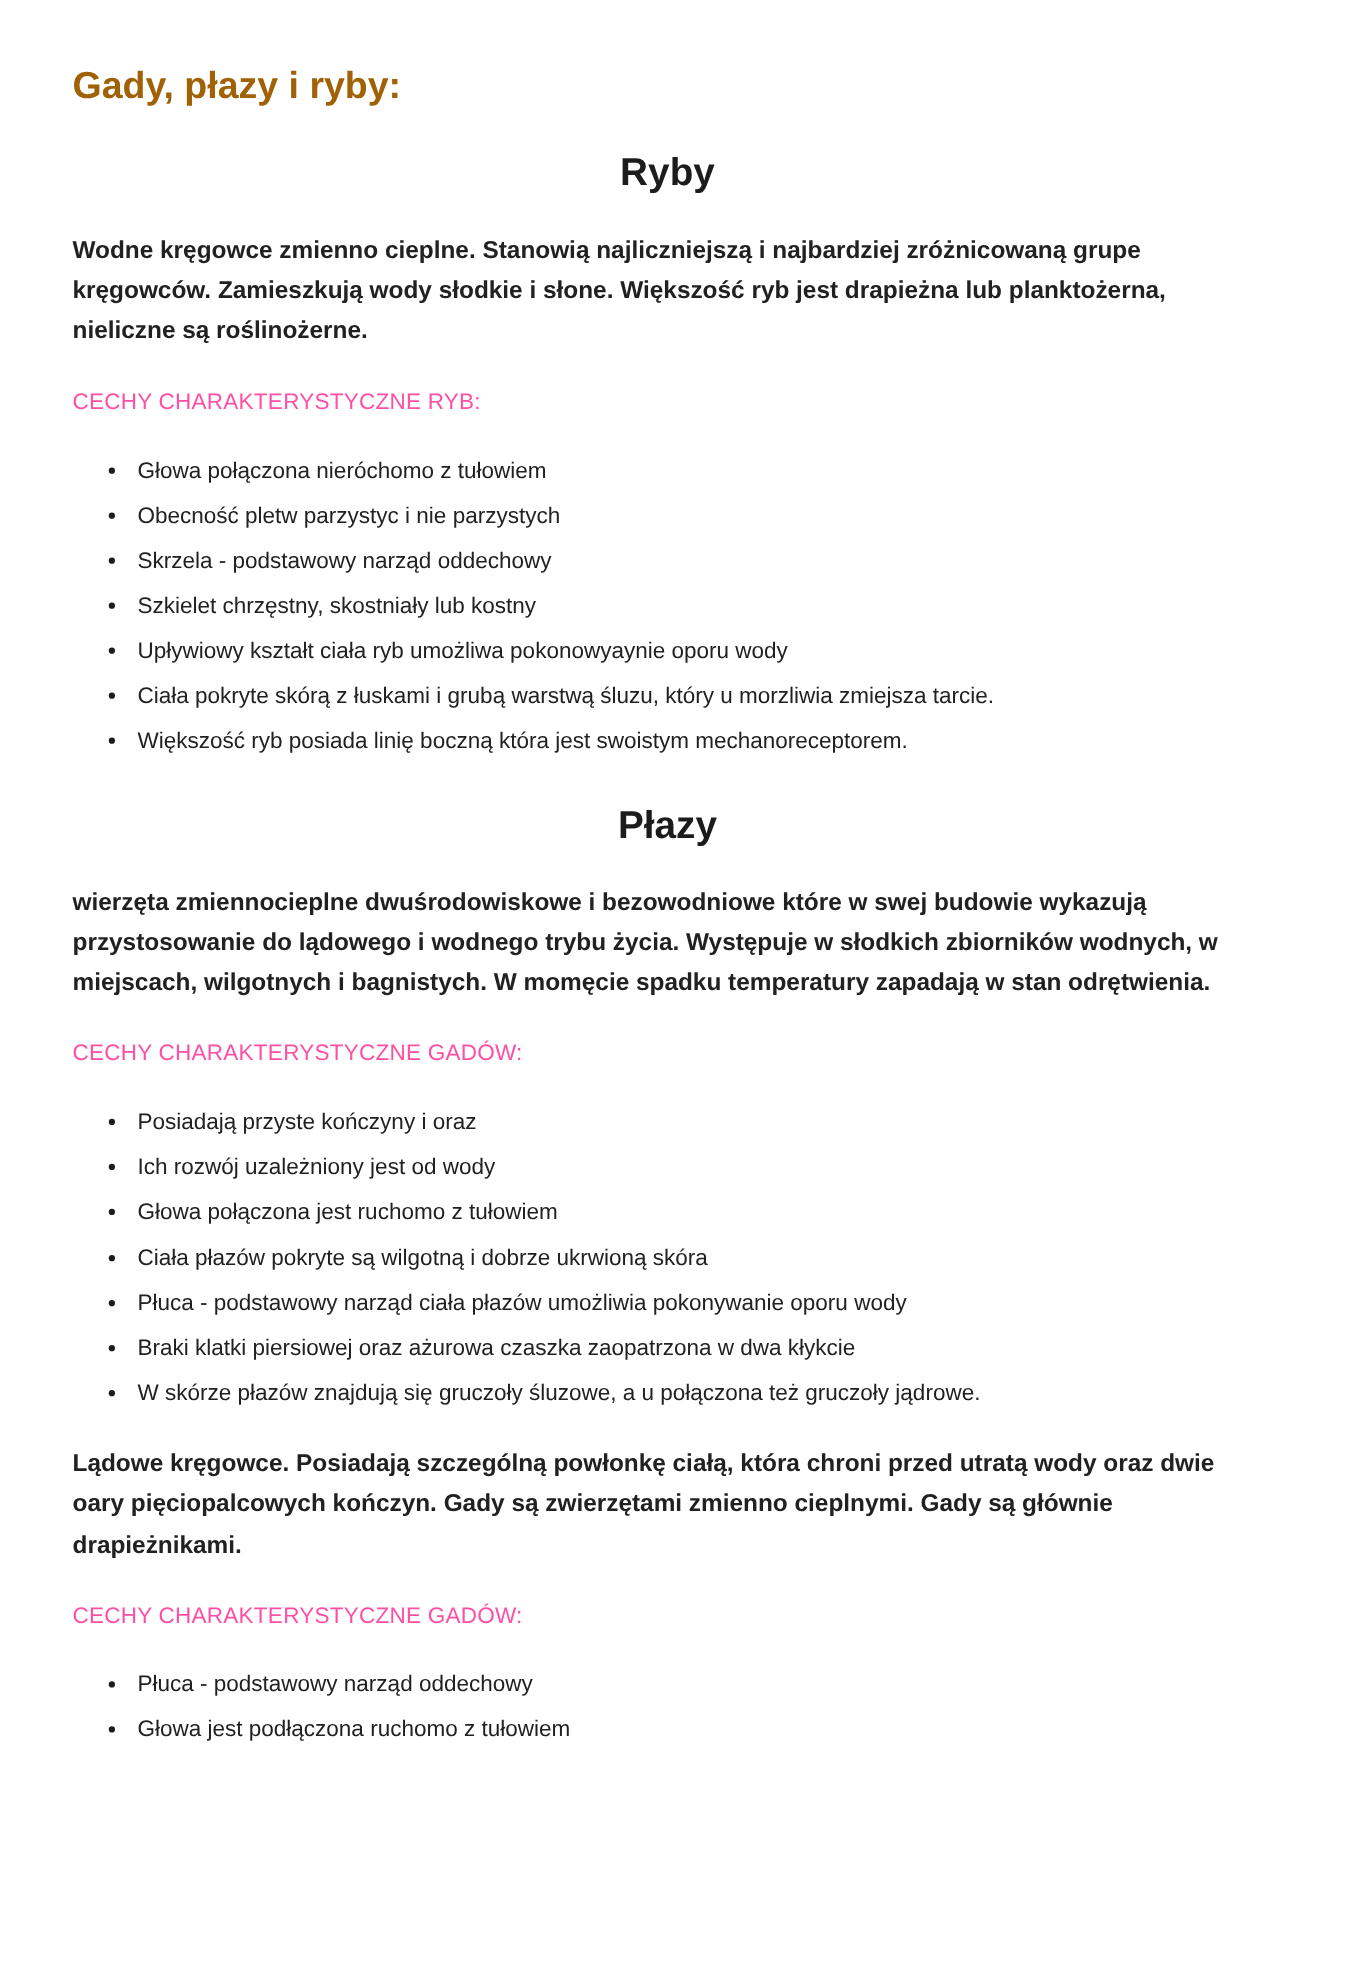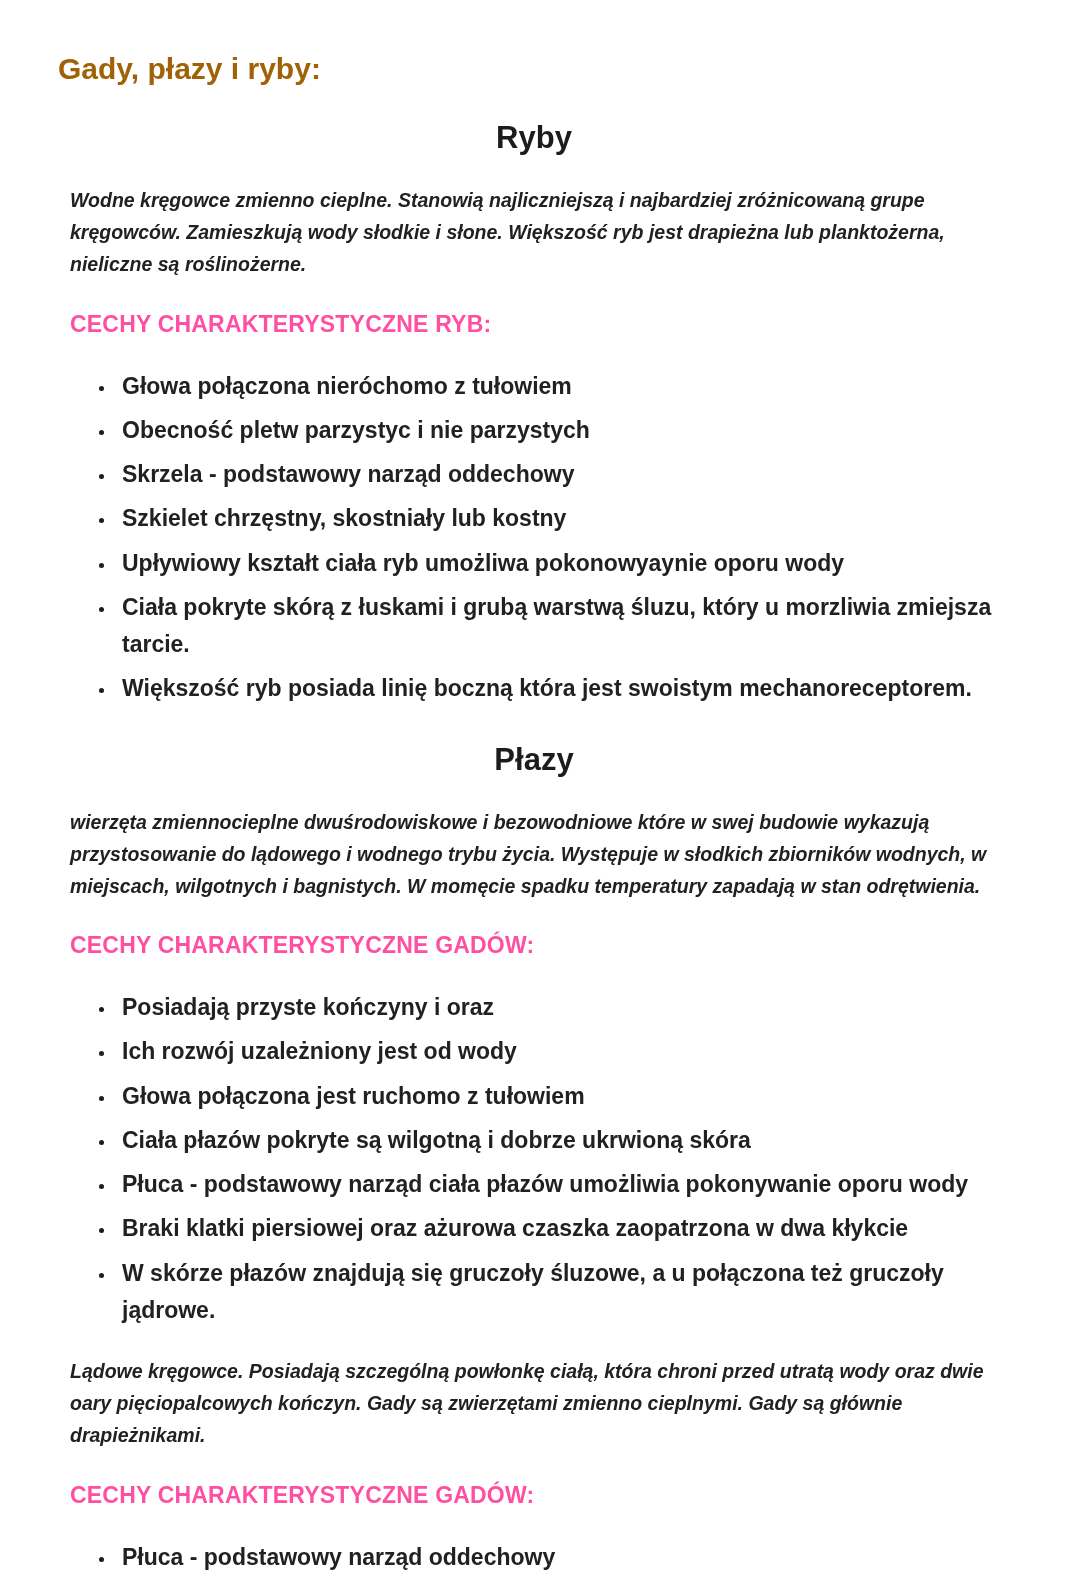--- a/index.html
+++ b/index.html
@@ -19,50 +19,49 @@
     margin: 0 auto;
     background: #ffffff;
     padding: 52px 70px 40px 58px;
   }
   .doc-title {
     font-size: 30px;
     font-weight: 700;
     margin: 0 0 30px 0;
     color: #a16207;
   }
-  .section { margin: 12px; }
+  .section { margin: 0; }
   .section-heading {
     font-size: 31px;
     font-weight: 800;
     text-align: center;
     margin: 34px 0 28px 0;
     color: #1c1c1c;
   }
   .section-intro {
     font-size: 19.5px;
     font-weight: 700;
     line-height: 1.65;
     margin: 0 0 30px 0;
     color: #212121;
-    font-style: italic;
   }
   .section-subheading {
-    font-size: 23px;
-    font-weight: 700;
+    font-size: 18px;
+    font-weight: 400;
     margin: 0 0 30px 0;
     letter-spacing: 0.2px;
   }
   ul.bullet-list {
     margin: 0 0 26px 0;
     padding-left: 46px;
     list-style: disc;
   }
   ul.bullet-list li {
-    font-size: 23px;
-    font-weight: 700;
+    font-size: 18px;
+    font-weight: 400;
     line-height: 1.62;
     margin-bottom: 7px;
     color: #212121;
     padding-left: 6px;
   }
   ul.bullet-list li::marker {
     color: #1c1c1c;
     font-size: 17px;
   }
 </style>

